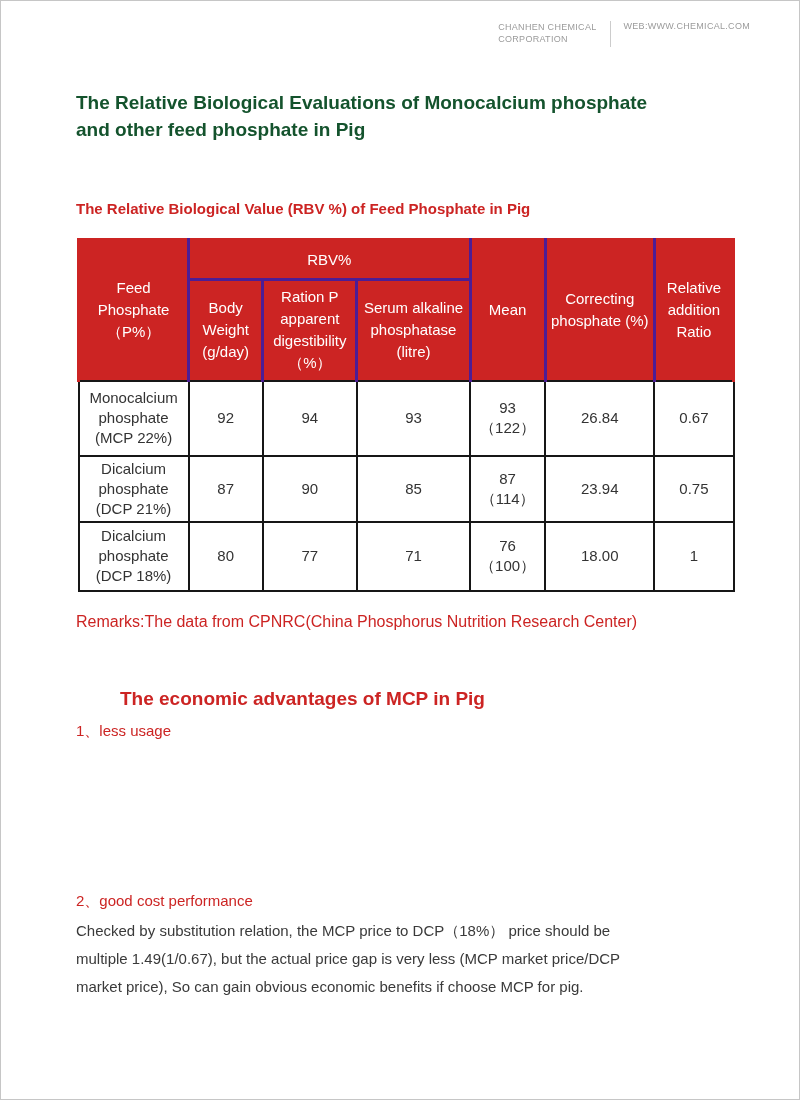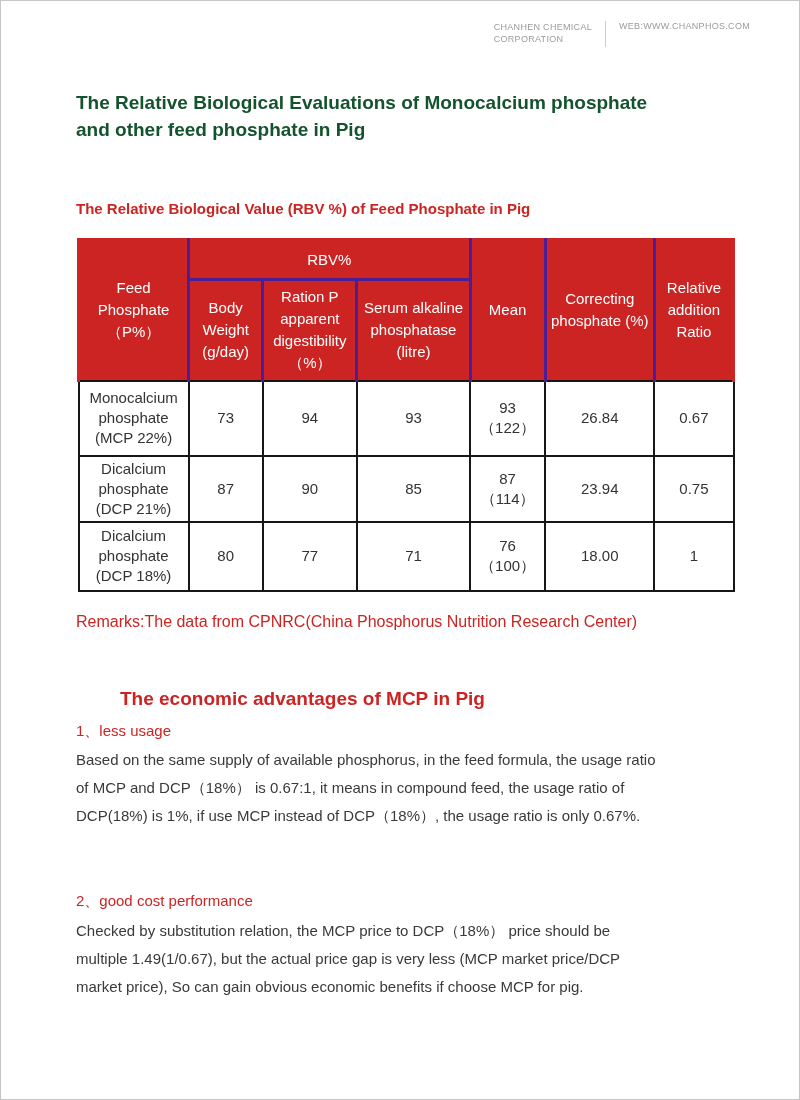--- a/index.html
+++ b/index.html
@@ -85,21 +85,21 @@
 <body>
 
 <div class="page">
 
   <div class="letterhead">
     <div class="company">
       <div>CHANHEN CHEMICAL</div>
       <div>CORPORATION</div>
     </div>
     <div class="lh-divider"></div>
-    <div class="website">WEB:WWW.CHANPHOS.COM</div>
+    <div class="website">WEB:WWW.CHEMICAL.COM</div>
   </div>
 
   <h1 class="main-title">The Relative Biological Evaluations of Monocalcium phosphate and other feed phosphate in Pig</h1>
 
   <div class="table-caption">The Relative Biological Value (RBV %) of Feed Phosphate in Pig</div>
 
   <table class="rbv-table">
     <colgroup>
       <col style="width:110px">
         <col style="width:74px">
@@ -119,21 +119,21 @@
       </tr>
       <tr class="hrow2">
         <th>Body Weight (g/day)</th>
         <th>Ration P apparent digestibility（%）</th>
         <th>Serum alkaline phosphatase (litre)</th>
       </tr>
     </thead>
     <tbody>
       <tr>
         <td>Monocalcium phosphate (MCP 22%)</td>
-        <td>73</td>
+        <td>92</td>
         <td>94</td>
         <td>93</td>
         <td>93（122）</td>
         <td>26.84</td>
         <td>0.67</td>
       </tr>
       <tr>
         <td>Dicalcium phosphate (DCP 21%)</td>
         <td>87</td>
         <td>90</td>
@@ -152,18 +152,17 @@
         <td>1</td>
       </tr>
     </tbody>
   </table>
 
   <div class="remarks">Remarks:The data from CPNRC(China Phosphorus Nutrition Research Center)</div>
 
   <h2 class="eco-heading">The economic advantages of MCP in Pig</h2>
 
   <div class="point-title point1-title">1、less usage</div>
-  <p class="point-body point1-body">Based on the same supply of available phosphorus, in the feed formula, the usage ratio of MCP and DCP（18%） is 0.67:1, it means in compound feed, the usage ratio of DCP(18%) is 1%, if use MCP instead of DCP（18%）, the usage ratio is only 0.67%.</p>
 
   <div class="point-title point2-title">2、good cost performance</div>
   <p class="point-body point2-body">Checked by substitution relation, the MCP price to DCP（18%） price should be multiple 1.49(1/0.67), but the actual price gap is very less (MCP market price/DCP market price), So can gain obvious economic benefits if choose MCP for pig.</p>
 
 </div>
 
 </body></html>

